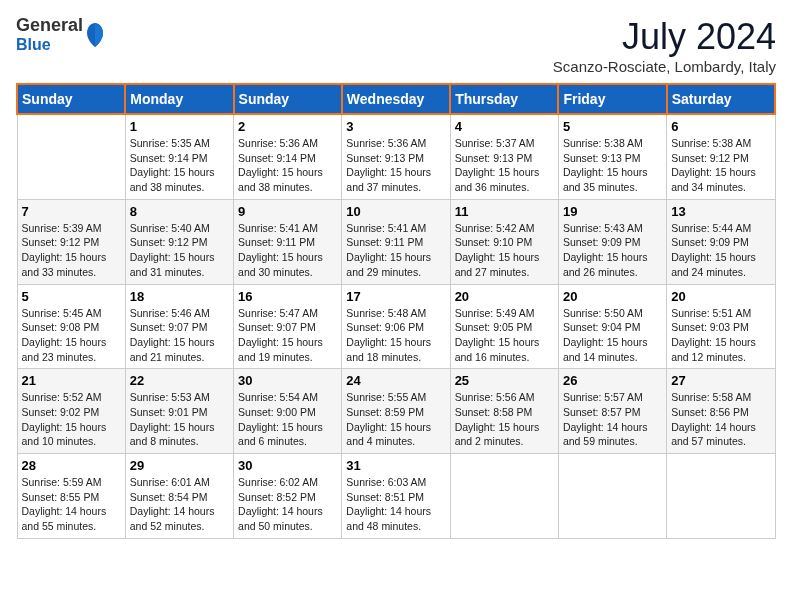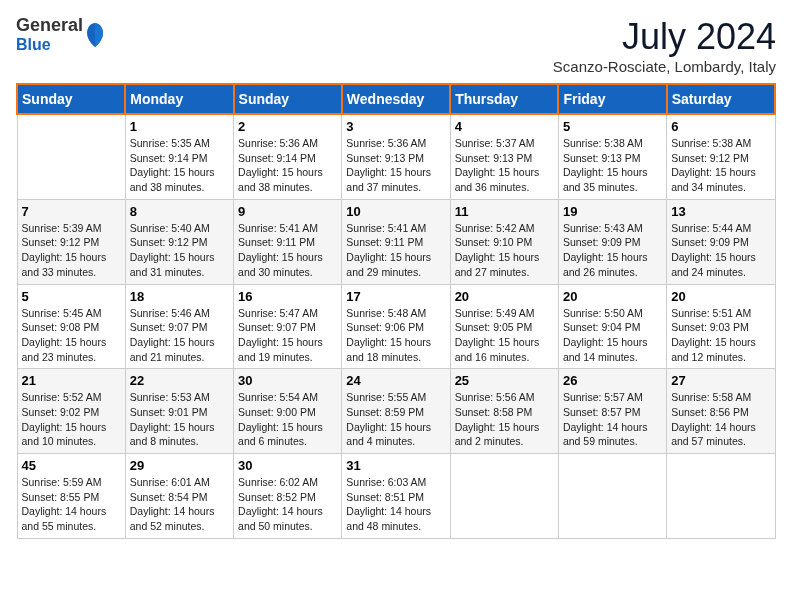--- a/index.html
+++ b/index.html
@@ -239,21 +239,21 @@
           <span class="day-num">26</span>
           <div class="cell-text">Sunrise: 5:57 AM<br>Sunset: 8:57 PM<br>Daylight: 14 hours and 59 minutes.</div>
         </td>
         <td>
           <span class="day-num">27</span>
           <div class="cell-text">Sunrise: 5:58 AM<br>Sunset: 8:56 PM<br>Daylight: 14 hours and 57 minutes.</div>
         </td>
       </tr>
       <tr>
         <td>
-          <span class="day-num">45</span>
+          <span class="day-num">28</span>
           <div class="cell-text">Sunrise: 5:59 AM<br>Sunset: 8:55 PM<br>Daylight: 14 hours and 55 minutes.</div>
         </td>
         <td>
           <span class="day-num">29</span>
           <div class="cell-text">Sunrise: 6:01 AM<br>Sunset: 8:54 PM<br>Daylight: 14 hours and 52 minutes.</div>
         </td>
         <td>
           <span class="day-num">30</span>
           <div class="cell-text">Sunrise: 6:02 AM<br>Sunset: 8:52 PM<br>Daylight: 14 hours and 50 minutes.</div>
         </td>

